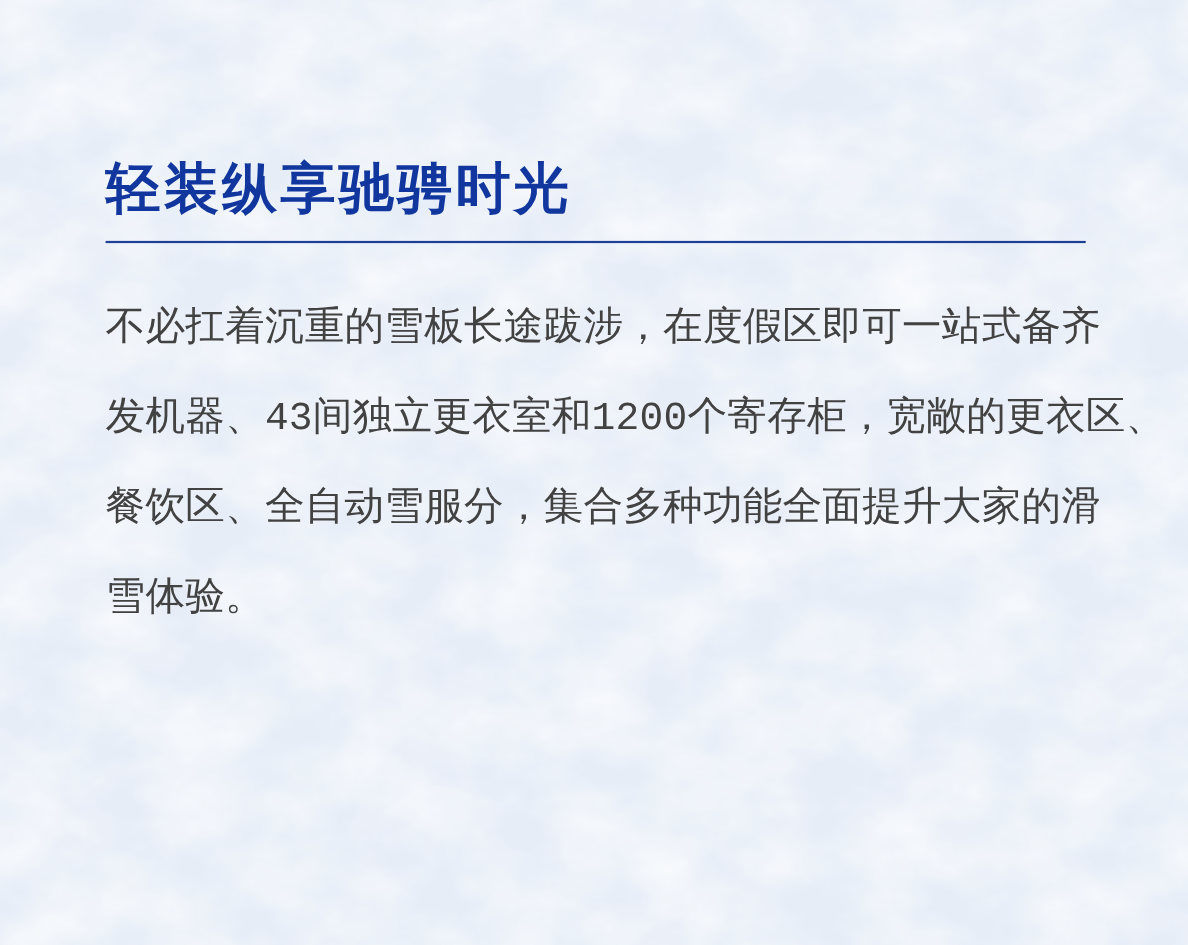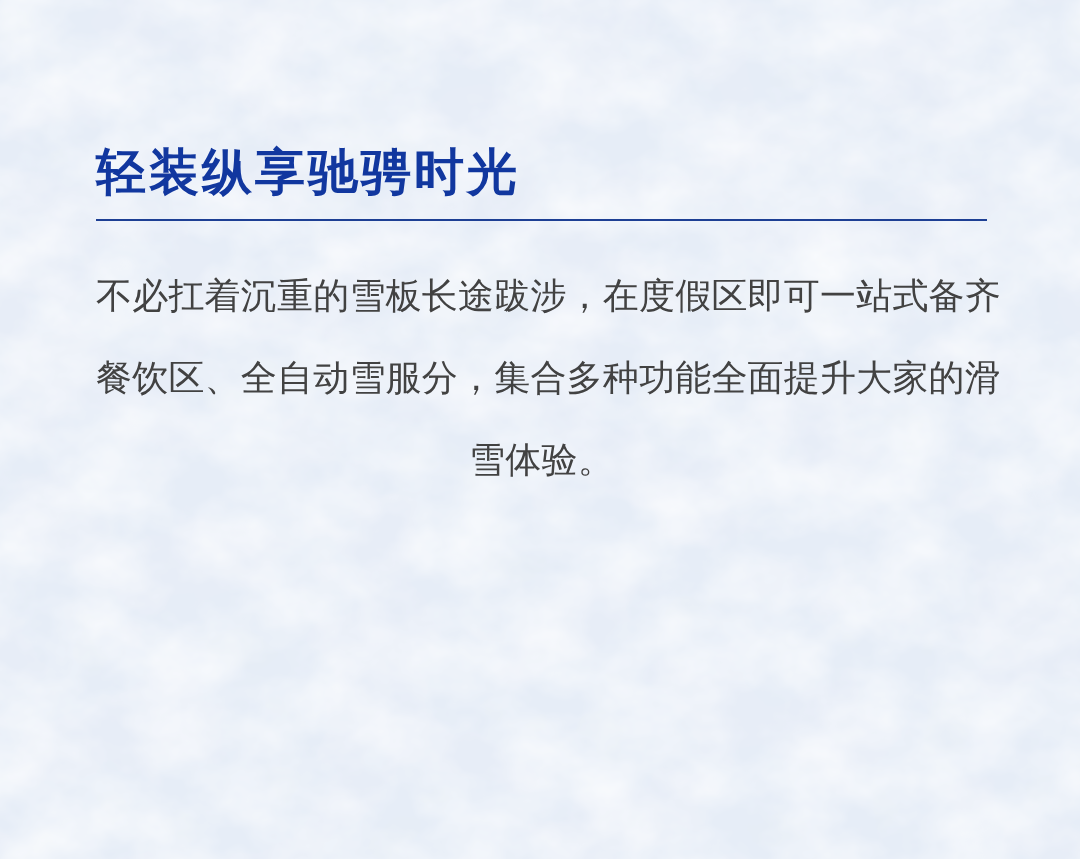--- a/index.html
+++ b/index.html
@@ -43,21 +43,20 @@
   }
   .title-divider {
     margin-top: 17px;
     width: 100%;
     height: 0;
     border: none;
     border-top: 2px solid var(--divider, #1d3f94);
   }
   .paragraph {
     margin-top: 37px;
-    text-align: center;
   }
   .body-line {
     font-size: 36px;
     line-height: 82px;
     height: 82px;
     white-space: nowrap;
     letter-spacing: 0.2px;
     font-weight: 400;
     color: var(--body-text, #424242);
   }
@@ -83,18 +82,19 @@
     <rect width="1080" height="859" filter="url(#snowNoise)" fill="#ffffff"></rect>
   </svg>
 
   <div class="content">
     <h1 class="section-title">轻装纵享驰骋时光</h1>
 
     <hr class="title-divider">
 
     <div class="paragraph">
       <div class="body-line">不必扛着沉重的雪板长途跋涉，在度假区即可一站式备齐</div>
+      <div class="body-line">发机器、43间独立更衣室和1200个寄存柜，宽敞的更衣区、</div>
       <div class="body-line">餐饮区、全自动雪服分，集合多种功能全面提升大家的滑</div>
       <div class="body-line">雪体验。</div>
     </div>
   </div>
 
 </div>
 
 </body></html>

